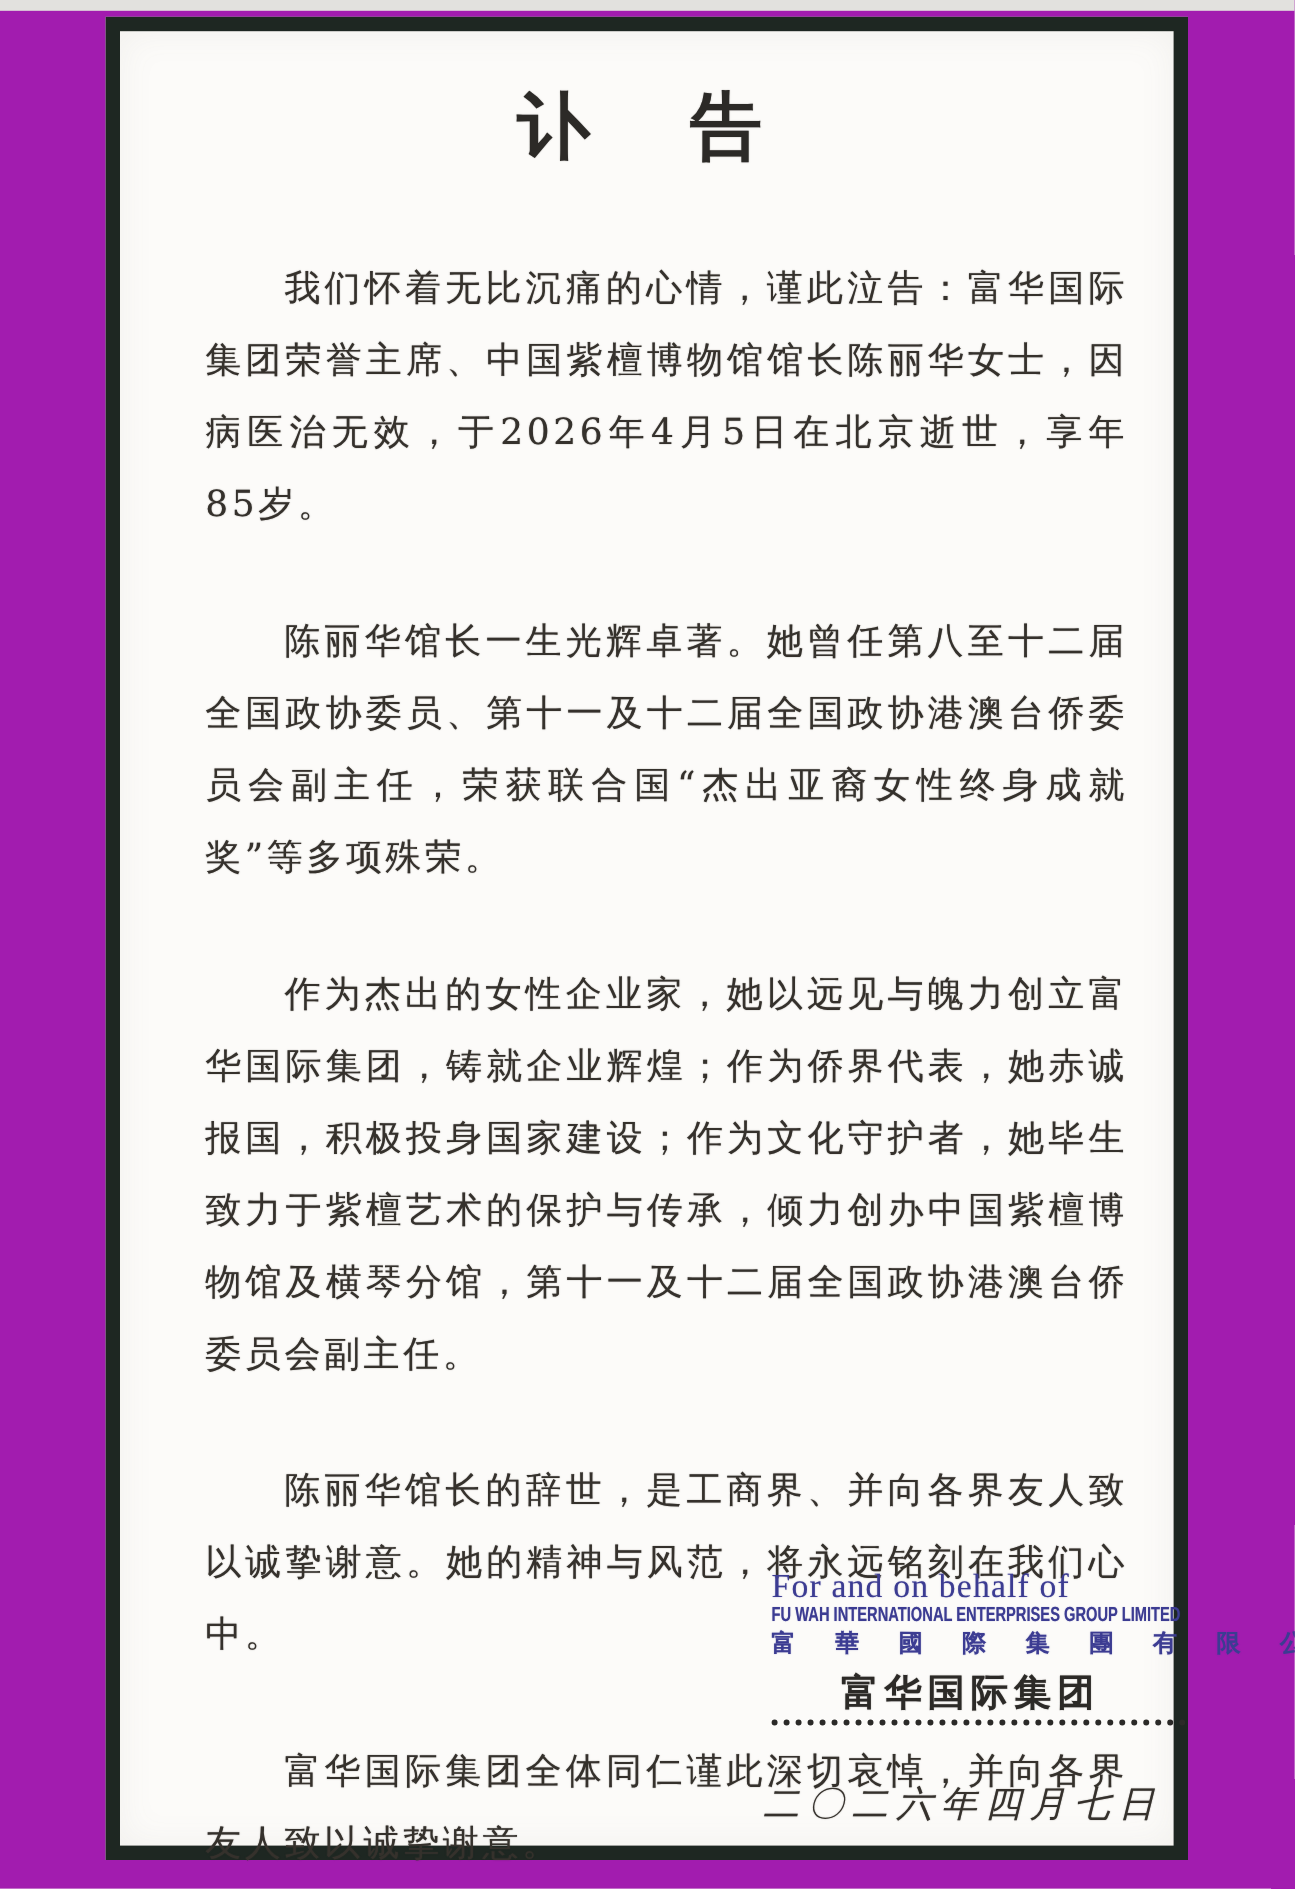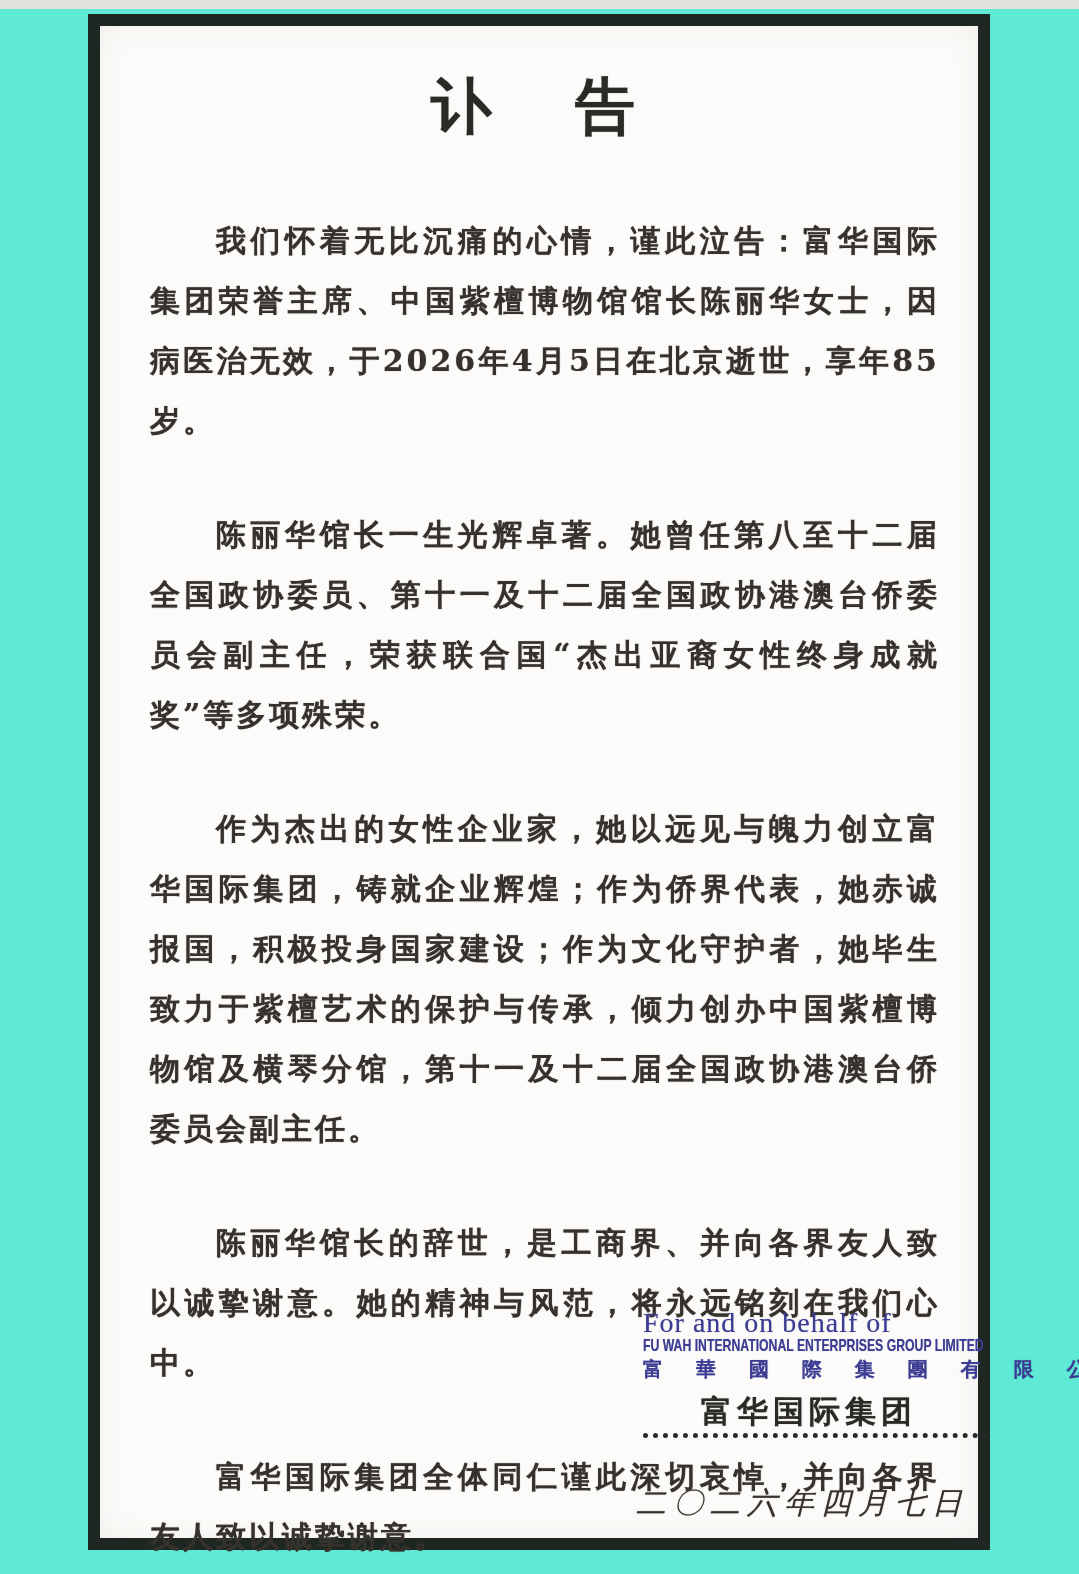--- a/index.html
+++ b/index.html
@@ -8,21 +8,21 @@
     --ink: #35312c;
   }
   * { margin: 0; padding: 0; box-sizing: border-box; }
   html, body { background: #efeeec; }
   body { font-family: "DejaVu Serif", "Liberation Serif", serif; }
 
   .page {
     position: relative;
     width: 1079px;
     height: 1574px;
-    background: #5eead4;
+    background: #a21caf;
     overflow: hidden;
   }
   .page::before {
     content: "";
     position: absolute;
     left: 0; top: 0;
     width: 100%; height: 9px;
     background: #e2e1de;
   }
 
@@ -42,22 +42,21 @@
     text-align: center;
     font-size: 60px;
     font-weight: bold;
     letter-spacing: 12px;
     color: #2c2a27;
     line-height: 72px;
     text-shadow: 0 0 1px rgba(50,46,42,0.55);
   }
 
   .body-text {
-    padding: 0 38px 0 50px;
-    font-weight: bold;
+    padding: 0 38px 0 71px;
   }
   .body-text p {
     margin-top: 0;
     font-size: 30px;
     line-height: 60px;
     letter-spacing: 3px;
     color: var(--ink);
     text-align: justify;
     text-indent: 66px;
     text-shadow: 0 0 1px rgba(60,55,50,0.65);

